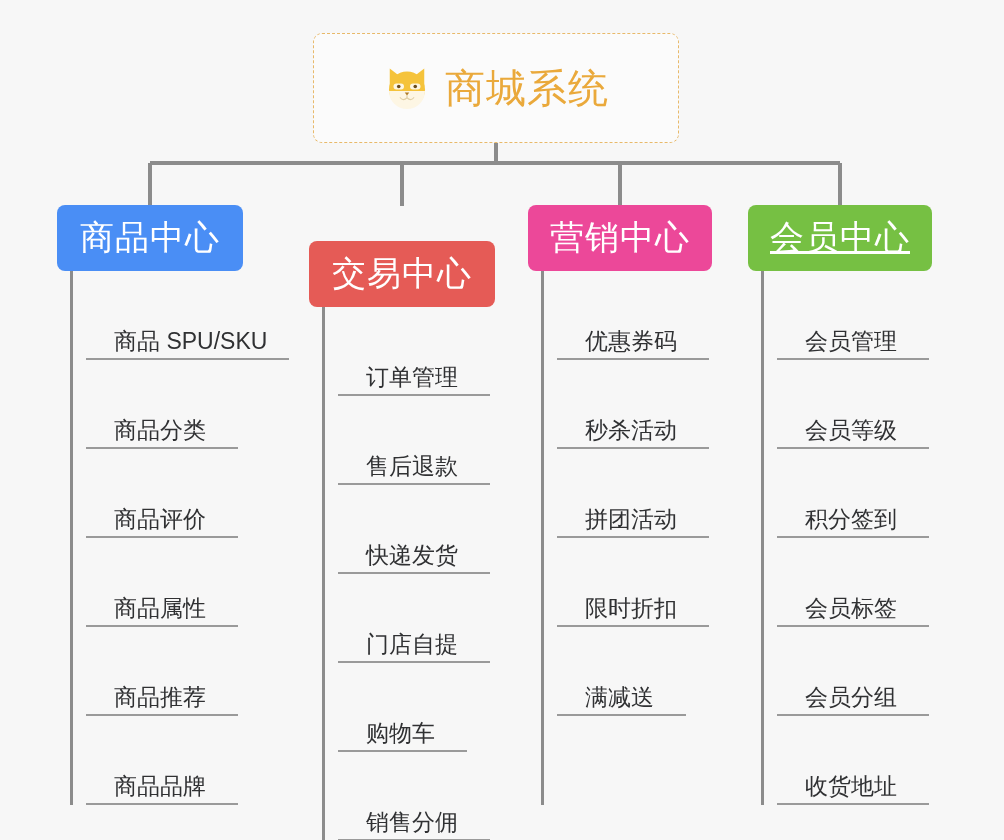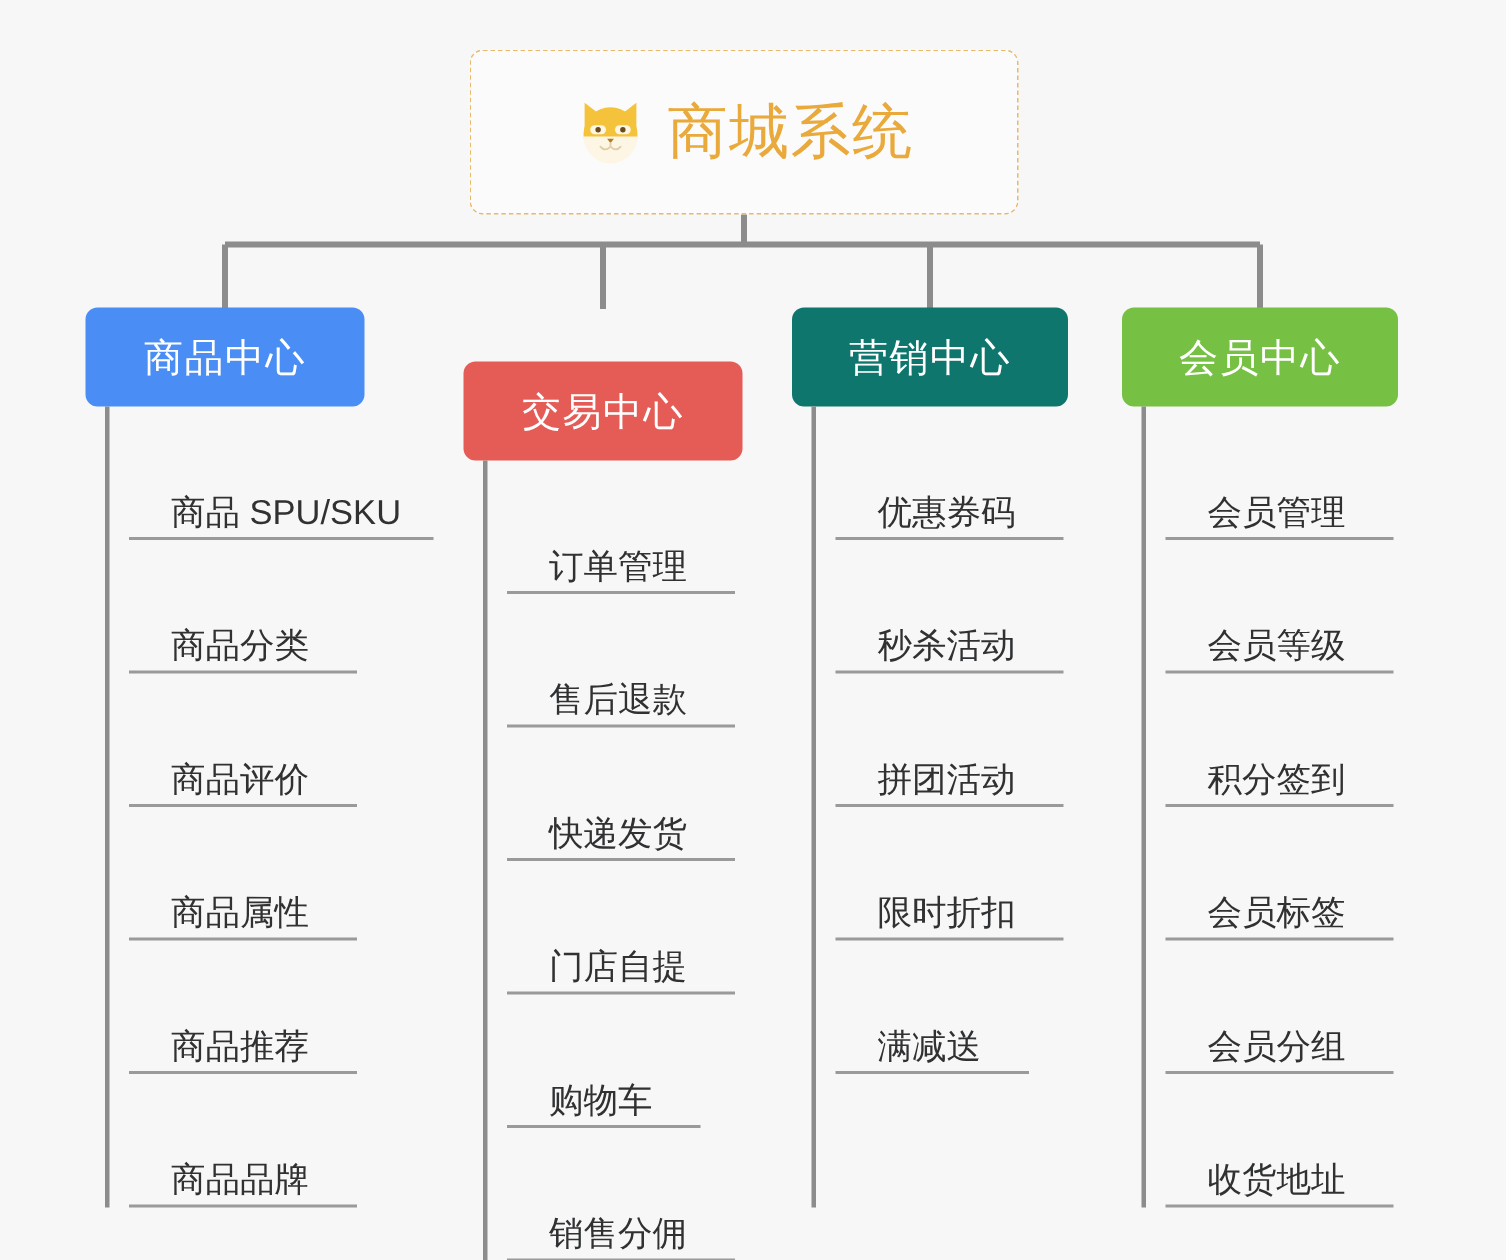--- a/index.html
+++ b/index.html
@@ -68,21 +68,21 @@
     top: 205px;
   }
   .cat-header {
     box-sizing: border-box;
     height: 66px;
     border-radius: 8px;
     display: flex;
     align-items: center;
     justify-content: center;
     color: #ffffff;
-    font-size: 26px;
+    font-size: 34px;
     letter-spacing: 1px;
   }
   .leaf-list {
     position: relative;
     margin-top: 0;
     padding-top: 0;
   }
   
   .trunk {
     position: absolute;
@@ -219,21 +219,21 @@
         <span class="leaf-label">购物车</span>
       </div>
       <div class="leaf">
         <span class="leaf-underline" style="width:152px;"></span>
         <span class="leaf-label">销售分佣</span>
       </div>
     </div>
   </div>
 
   <div class="column" style="left:528px; width:184px;">
-    <div class="cat-header" style="background:#0f766e; width:184px;">
+    <div class="cat-header" style="background:#ec4899; width:184px;">
       <span>营销中心</span>
     </div>
     <div class="leaf-list">
       <div class="trunk" style="height:534px;"></div>
       <div class="leaf">
         <span class="leaf-underline" style="width:152px;"></span>
         <span class="leaf-label">优惠券码</span>
       </div>
       <div class="leaf">
         <span class="leaf-underline" style="width:152px;"></span>
@@ -248,21 +248,21 @@
         <span class="leaf-label">限时折扣</span>
       </div>
       <div class="leaf">
         <span class="leaf-underline" style="width:129px;"></span>
         <span class="leaf-label">满减送</span>
       </div>
     </div>
   </div>
 
   <div class="column" style="left:748px; width:184px;">
-    <div class="cat-header" style="background:#76c043; width:184px;">
+    <div class="cat-header" style="background:#76c043; width:184px;text-decoration:underline;">
       <span>会员中心</span>
     </div>
     <div class="leaf-list">
       <div class="trunk" style="height:534px;"></div>
       <div class="leaf">
         <span class="leaf-underline" style="width:152px;"></span>
         <span class="leaf-label">会员管理</span>
       </div>
       <div class="leaf">
         <span class="leaf-underline" style="width:152px;"></span>

